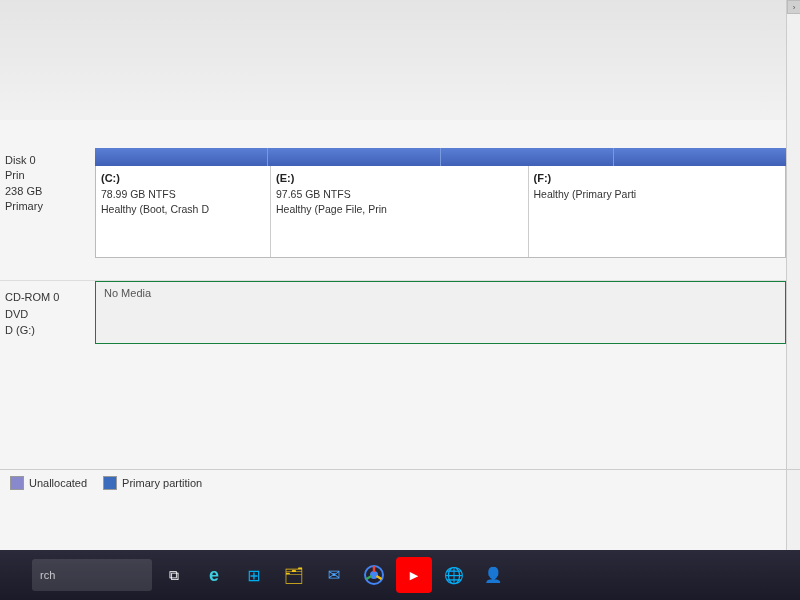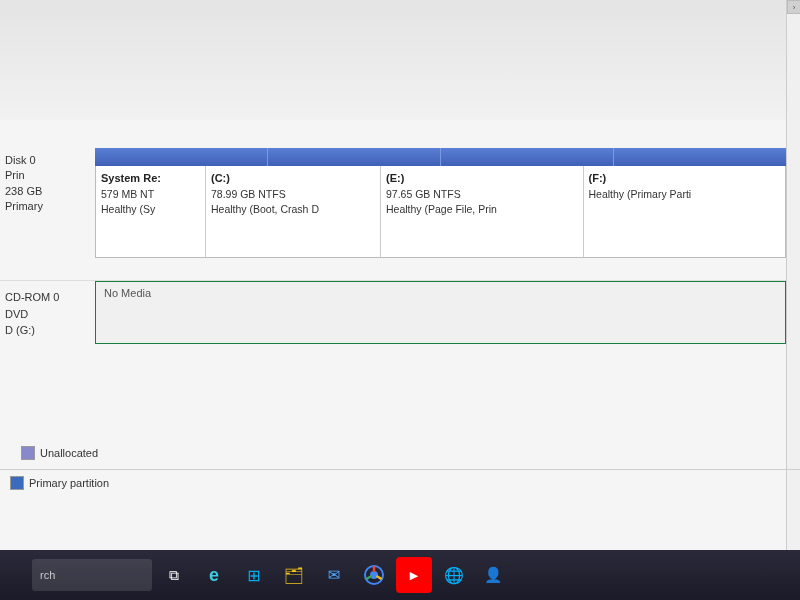--- a/index.html
+++ b/index.html
@@ -180,21 +180,20 @@
     
     .legend {
       position: absolute;
       bottom: 60px;
       left: 10px;
       display: flex;
       align-items: center;
       gap: 16px;
       font-size: 11px;
       color: #333;
-      flex-direction: column;
     }
 
     .legend-item {
       display: flex;
       align-items: center;
       gap: 5px;
     }
 
     .legend-swatch {
       width: 14px;
@@ -294,25 +293,20 @@
 
         <div class="partition-header-bar">
           <div class="partition-header-segment"></div>
           <div class="partition-header-segment"></div>
           <div class="partition-header-segment"></div>
           <div class="partition-header-segment"></div>
         </div>
 
         <div class="partitions-body">
 
-          <div class="partition-cell sysres">
-            <div class="drive-letter">System Re:</div>
-            <div class="drive-info">579 MB NT</div>
-            <div class="drive-info">Healthy (Sy</div>
-          </div>
 
           <div class="partition-cell c-drive">
             <div class="drive-letter">(C:)</div>
             <div class="drive-info">78.99 GB NTFS</div>
             <div class="drive-info">Healthy (Boot, Crash D</div>
           </div>
 
           <div class="partition-cell e-drive">
             <div class="drive-letter">(E:)</div>
             <div class="drive-info">97.65 GB NTFS</div>

